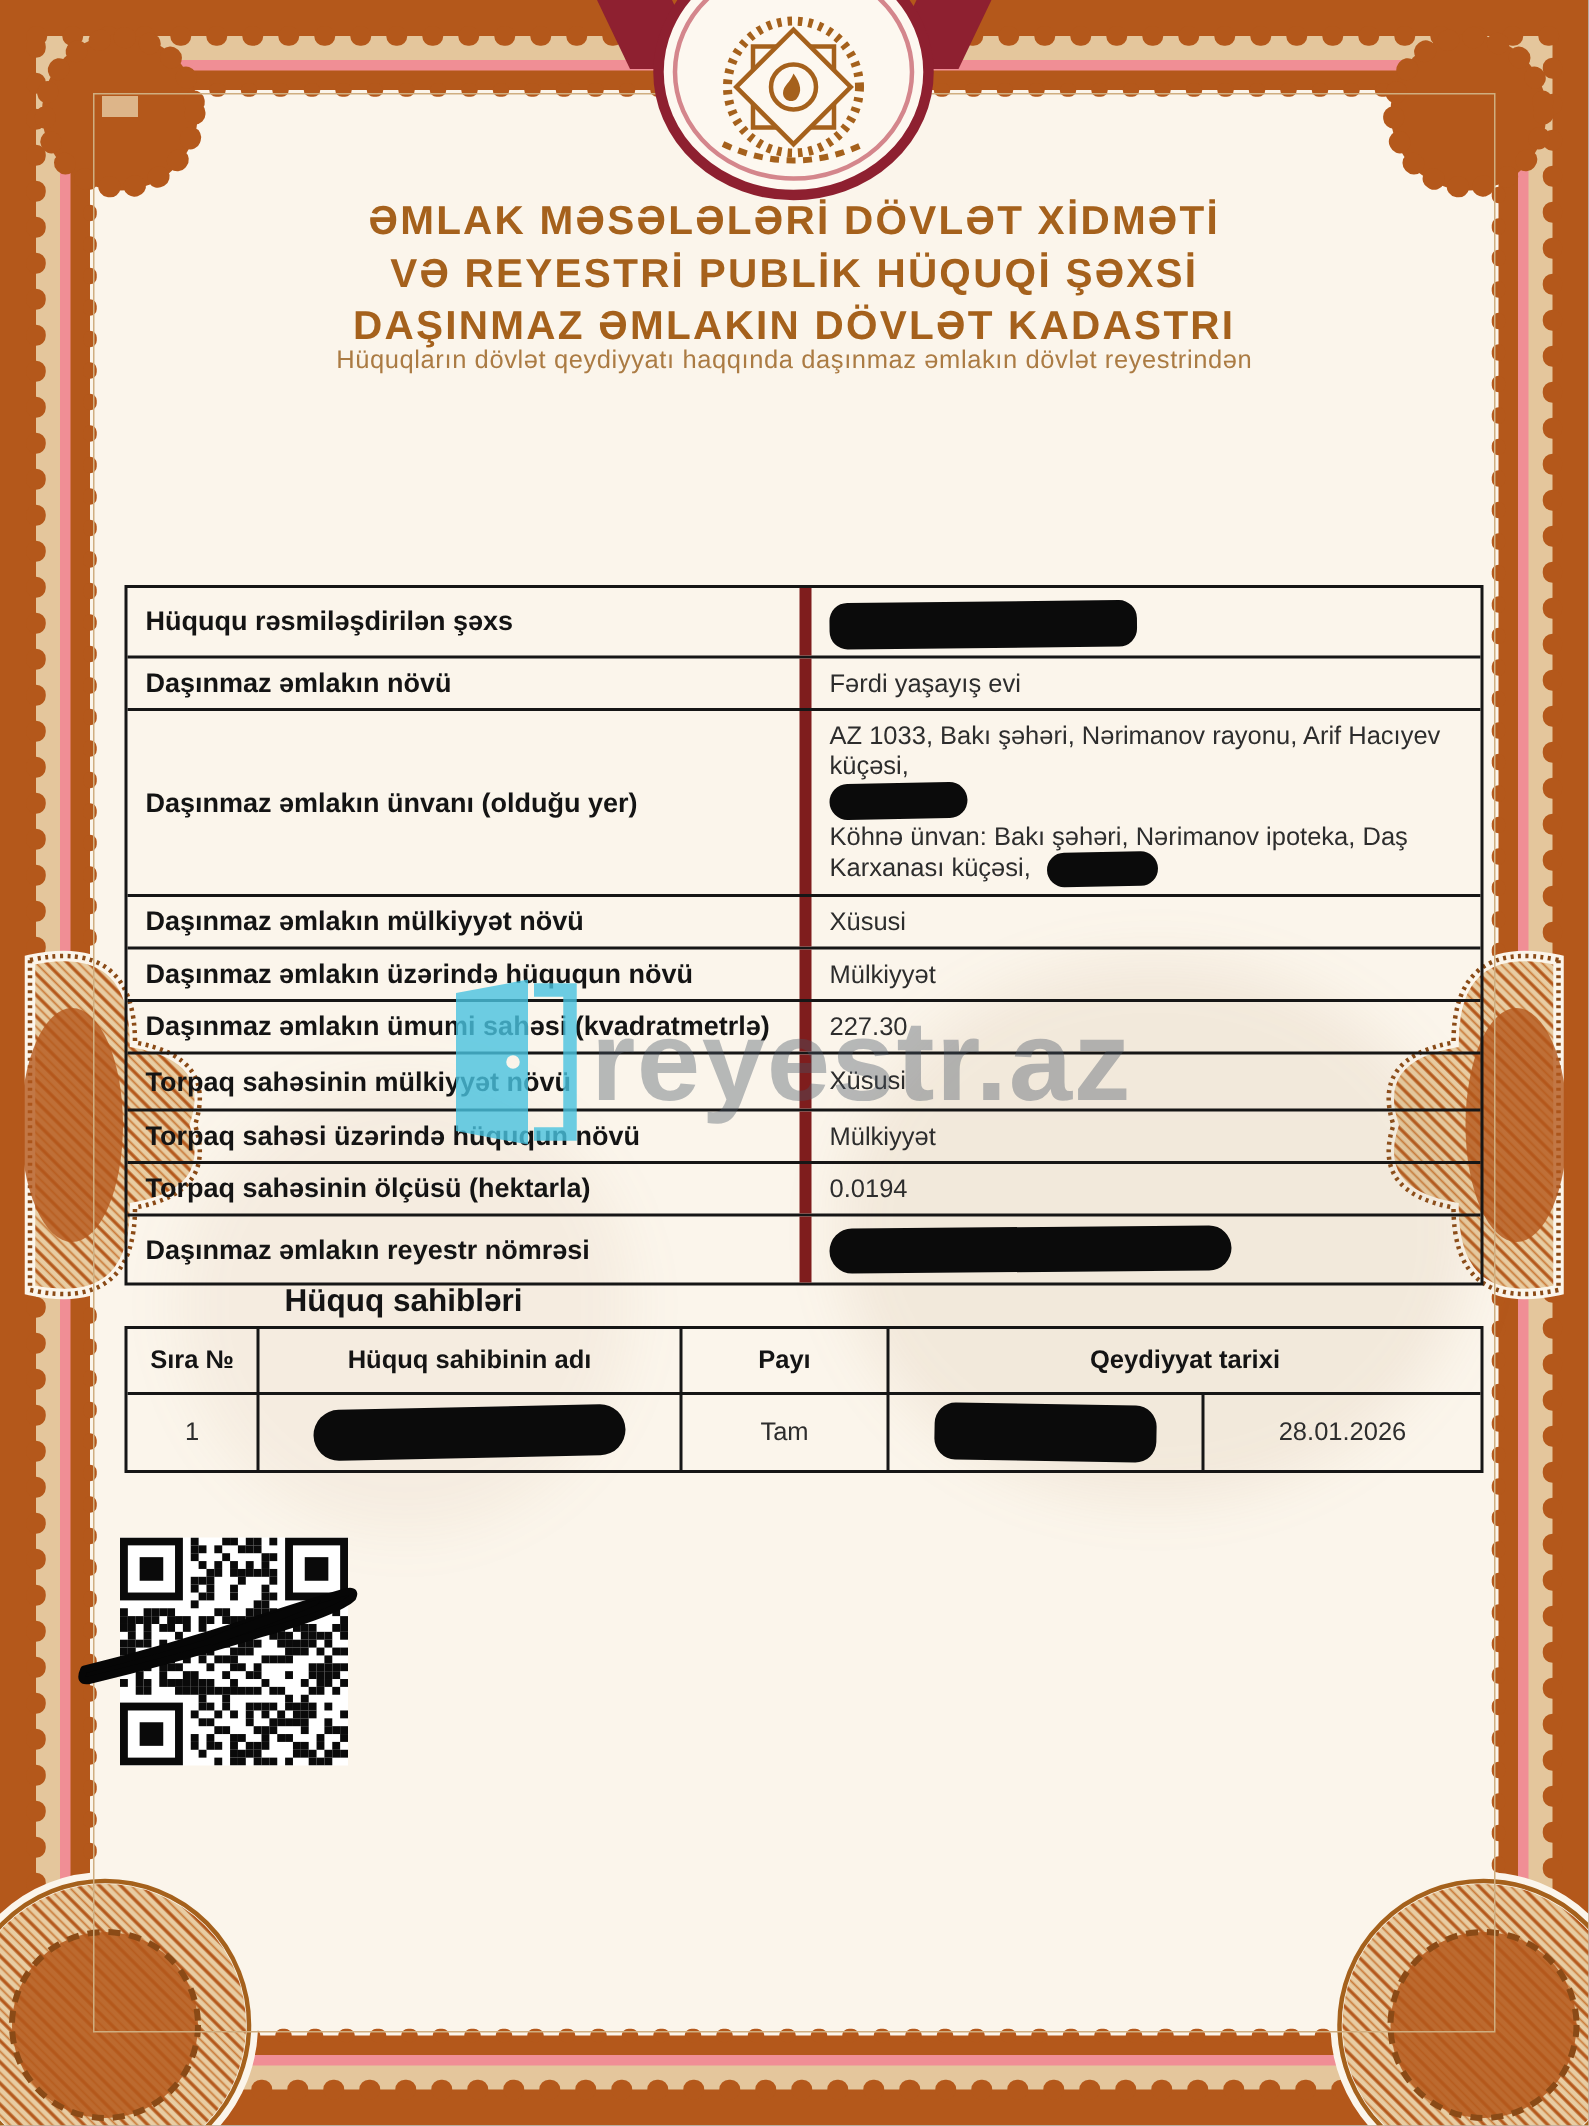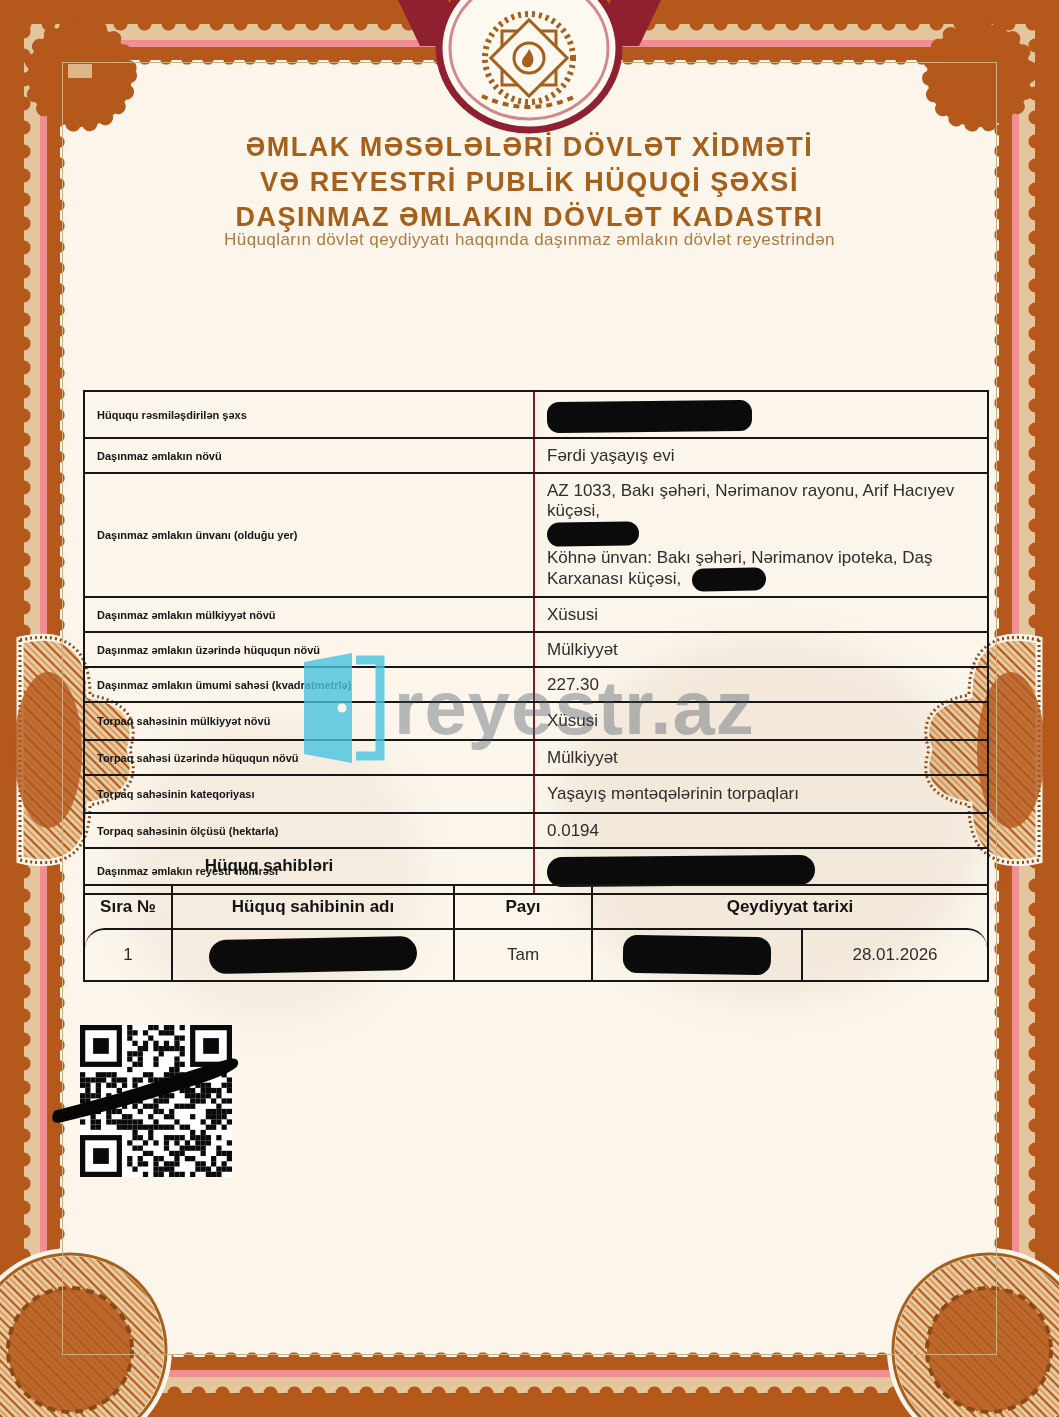--- a/index.html
+++ b/index.html
@@ -14,30 +14,30 @@
   .subtitle{position:absolute;left:60px;right:60px;top:230px;text-align:center;
         font-size:17px;color:#ab7b43;letter-spacing:.4px;z-index:2;}
   .banner{position:absolute;left:50%;top:276px;transform:translateX(-50%);width:300px;height:96px;z-index:2;}
   .banner svg{position:absolute;left:0;top:0;}
   .banner .word{position:absolute;left:0;right:0;top:42px;height:32px;text-align:center;
         font-family:"Liberation Serif","DejaVu Serif",serif;font-weight:bold;
         font-size:33px;color:#b05c1e;letter-spacing:14px;text-indent:14px;line-height:32px;}
   .tbl{position:absolute;left:83px;width:902px;border:2px solid #161616;z-index:2;background:transparent;}
   .trow{display:flex;border-top:2px solid #161616;}
   .trow:first-child{border-top:none;}
-  .tlabel{width:424px;padding:5px 12px;border-right:2px solid #7f1d1d;font-weight:bold;
-        font-size:11px;color:#141414;display:flex;align-items:center;}
+  .tlabel{width:424px;padding:5px 12px;border-right:8px solid #7f1d1d;font-weight:bold;
+        font-size:18px;color:#141414;display:flex;align-items:center;}
   .tvalue{flex:1;padding:5px 12px;font-size:17px;color:#2d2d2d;display:flex;align-items:center;}
   .tvalue.block{display:block;padding-top:7px;}
   .redact{background:#0b0b0b;border-radius:12px;}
   .r-inline{display:inline-block;vertical-align:middle;}
   .owners-title{position:absolute;left:83px;top:856px;width:372px;text-align:center;
-        font-weight:bold;font-size:17px;color:#141414;z-index:2;}
+        font-weight:bold;font-size:21px;color:#141414;z-index:2;}
   .otbl{top:884px;}
-  .ohead,.orow{display:flex;border-radius:20px;}
+  .ohead,.orow{display:flex;}
   .orow{border-top:2px solid #161616;}
   .ocell{padding:6px 8px;border-right:2px solid #161616;font-size:17px;color:#2d2d2d;
         display:flex;align-items:center;justify-content:center;text-align:center;}
   .ocell:last-child{border-right:none;}
   .ohead .ocell{font-weight:bold;color:#141414;min-height:30px;}
   .c0{width:70px;}.c1{width:264px;}.c2{width:120px;}.c3{width:192px;}.c4{flex:1;}
   .watermark{position:absolute;left:294px;top:650px;width:490px;height:115px;z-index:5;
         display:flex;align-items:center;pointer-events:none;}
   .wm-text{font-size:76px;font-weight:bold;color:rgba(72,84,100,.38);letter-spacing:1px;
         line-height:110px;margin-left:4px;}
@@ -161,24 +161,20 @@
       <div class="tlabel">Daşınmaz əmlakın ümumi sahəsi (kvadratmetrlə)</div>
       <div class="tvalue">227.30</div>
     </div>
     <div class="trow" style="min-height:36px;">
       <div class="tlabel">Torpaq sahəsinin mülkiyyət növü</div>
       <div class="tvalue">Xüsusi</div>
     </div>
     <div class="trow" style="min-height:33px;">
       <div class="tlabel">Torpaq sahəsi üzərində hüququn növü</div>
       <div class="tvalue">Mülkiyyət</div>
-    </div>
-    <div class="trow" style="min-height:36px;">
-      <div class="tlabel">Torpaq sahəsinin kateqoriyası</div>
-      <div class="tvalue">Yaşayış məntəqələrinin torpaqları</div>
     </div>
     <div class="trow" style="min-height:33px;">
       <div class="tlabel">Torpaq sahəsinin ölçüsü (hektarla)</div>
       <div class="tvalue">0.0194</div>
     </div>
     <div class="trow" style="min-height:44px;">
       <div class="tlabel">Daşınmaz əmlakın reyestr nömrəsi</div>
       <div class="tvalue">
         <div class="redact" style="width:268px;height:30px;border-radius:15px;transform:rotate(-.5deg);"></div>
       </div>

